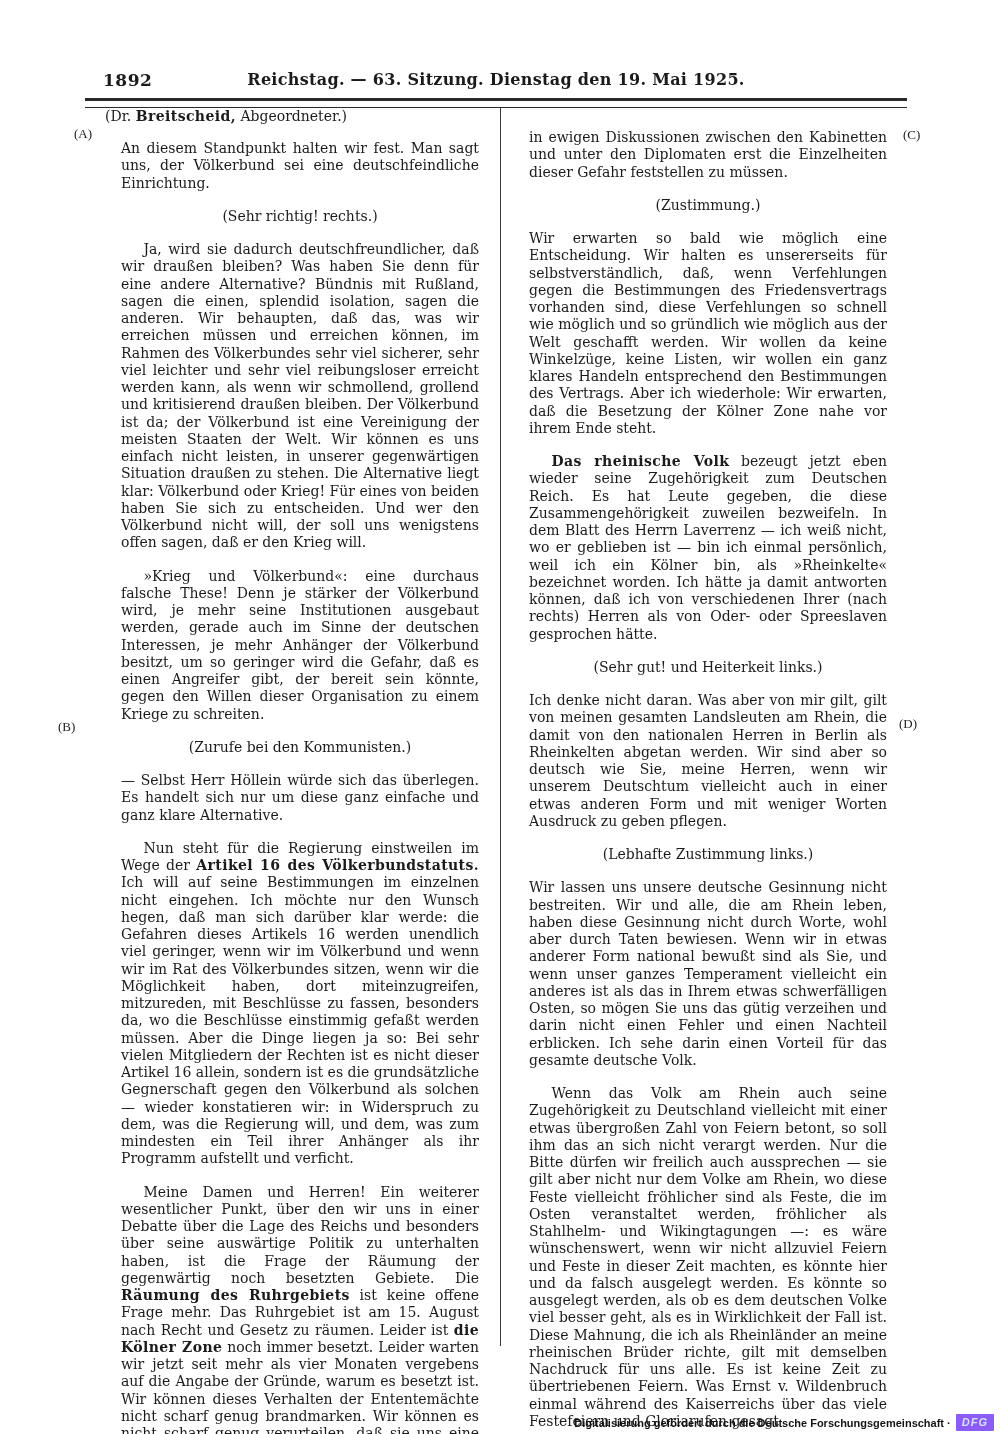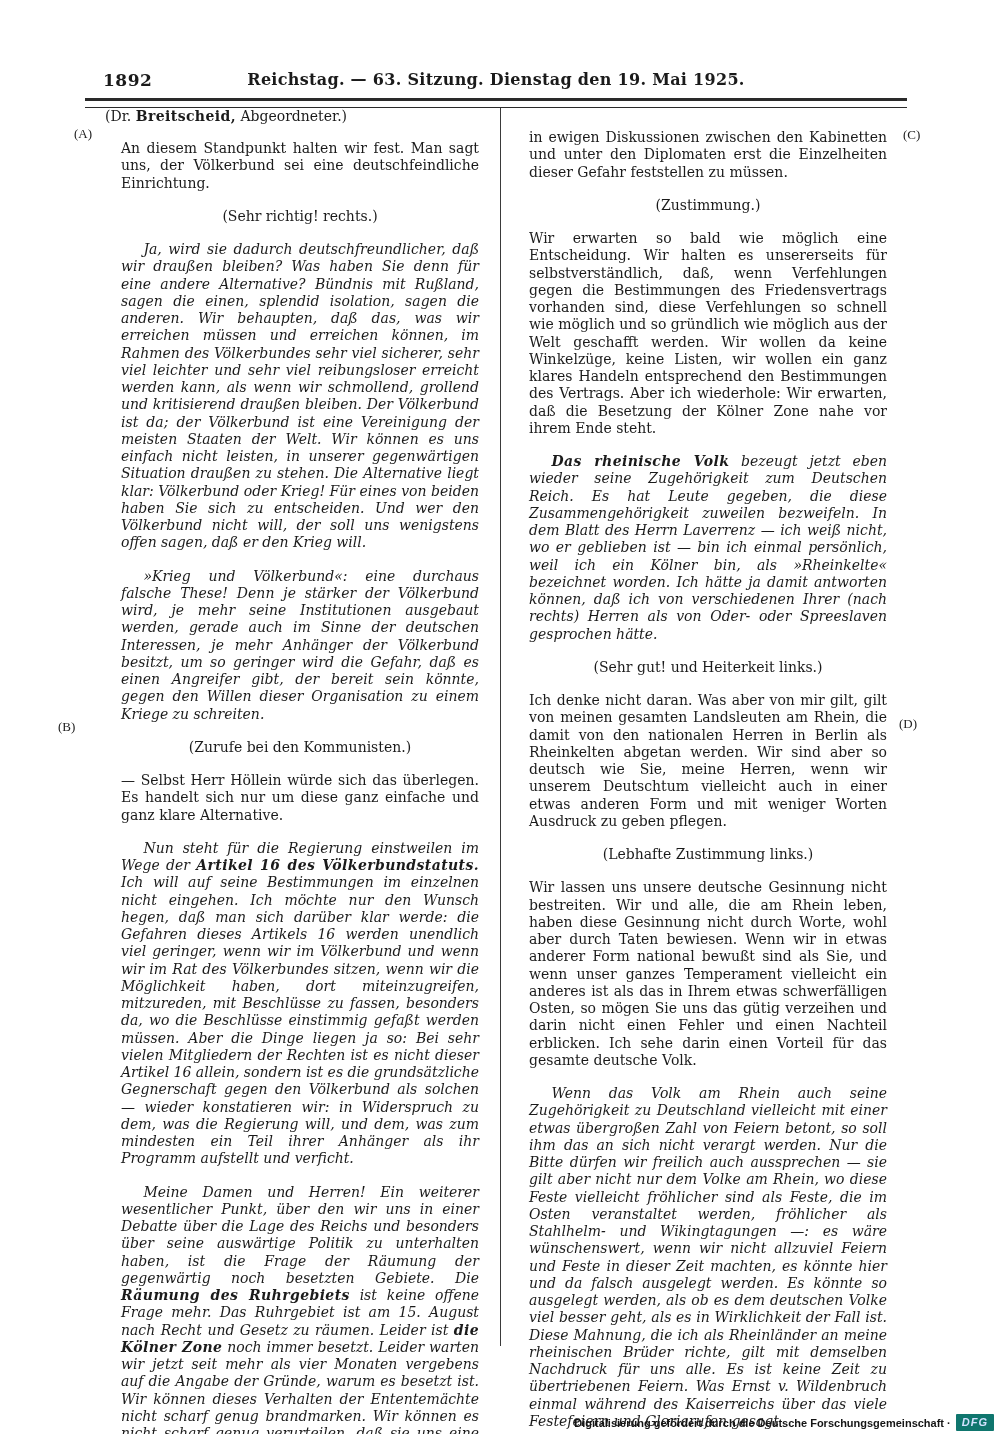--- a/index.html
+++ b/index.html
@@ -27,42 +27,42 @@
   .col{
     position:absolute;top:108px;width:390px;
     font-size:14px;line-height:17.25px;text-align:justify;
   }
   .col-left{left:105px;}
   .col-right{left:513px;top:113px;}
   .speaker-note{
     font-size:14px;line-height:16px;margin:0 0 3px 0;text-align:left;
   }
   .para{margin:16px;}
-  .para.indent{text-indent:1.6em;font-style:italic;}
+  .para.indent{text-indent:1.6em;}
   .interjection{
     text-align:center;margin:4px 0;text-indent:0;
   }
   .b{font-weight:bold;letter-spacing:.4px;}
   .margin-letter{
     position:absolute;
     font-family:"Liberation Serif",serif;
     font-size:13px;color:#222;
   }
   .ml-a{left:74px;top:126px;}
   .ml-b{left:58px;top:719px;}
   .ml-c{left:903px;top:127px;}
   .ml-d{left:899px;top:716px;}
   .footer{
     position:absolute;right:6px;bottom:3px;
     display:flex;align-items:center;gap:5px;
     font-family:"Liberation Sans",sans-serif;
     font-size:11px;font-weight:bold;color:#141414;
   }
   .dfg-logo{
-    display:inline-block;background:#0f766e;color:#d4e2ff;
+    display:inline-block;background:#8b5cf6;color:#d4e2ff;
     font-family:"Liberation Sans",sans-serif;
     font-size:11px;font-weight:bold;font-style:italic;
     padding:2px 6px 3px 6px;letter-spacing:1px;line-height:12px;
     border-radius:1px;
   }
 </style>
 </head>
 <body>
 
 <div class="page-number">1892</div>

